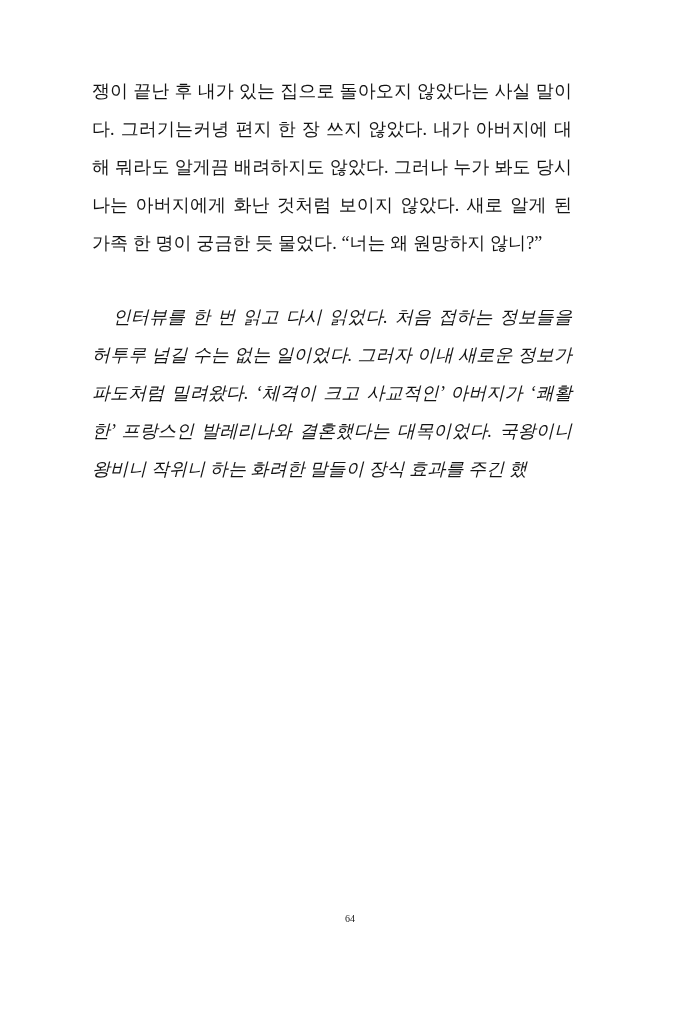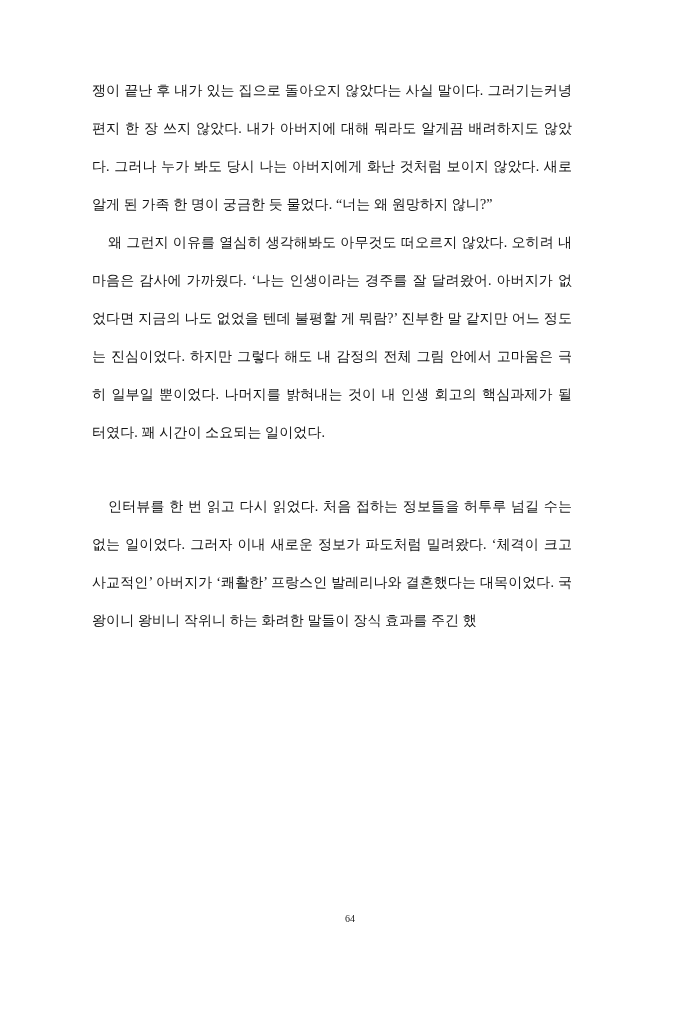--- a/index.html
+++ b/index.html
@@ -21,51 +21,51 @@
     box-sizing: border-box;
   }
   .text-block {
     position: absolute;
     left: 92px;
     top: 72px;
     width: 480px;
   }
   .para {
     margin: 0 0 0 0;
-    font-size: 14px;
+    font-size: 18px;
     line-height: 38px;
     text-align: justify;
     text-justify: inter-character;
     word-break: break-all;
     letter-spacing: 0.1px;
     color: #141414;
   }
   .para.indent {
     text-indent: 1.15em;
   }
   .para.gap {
     margin-top: 36px;
+    font-style: italic;
   }
   .page-number {
     position: absolute;
     left: 0;
     right: 0;
     top: 913px;
     text-align: center;
     font-size: 10px;
     color: #1a1a1a;
     font-family: "Liberation Serif", "DejaVu Serif", serif;
   }
 </style>
 </head>
 <body>
 
 <div class="page">
 
   <div class="text-block">
     <p class="para">쟁이 끝난 후 내가 있는 집으로 돌아오지 않았다는 사실 말이다. 그러기는커녕 편지 한 장 쓰지 않았다. 내가 아버지에 대해 뭐라도 알게끔 배려하지도 않았다. 그러나 누가 봐도 당시 나는 아버지에게 화난 것처럼 보이지 않았다. 새로 알게 된 가족 한 명이 궁금한 듯 물었다. “너는 왜 원망하지 않니?”</p>
-    <p class="para indent">왜 그런지 이유를 열심히 생각해봐도 아무것도 떠오르지 않았다. 오히려 내 마음은 감사에 가까웠다. ‘나는 인생이라는 경주를 잘 달려왔어. 아버지가 없었다면 지금의 나도 없었을 텐데 불평할 게 뭐람?’ 진부한 말 같지만 어느 정도는 진심이었다. 하지만 그렇다 해도 내 감정의 전체 그림 안에서 고마움은 극히 일부일 뿐이었다. 나머지를 밝혀내는 것이 내 인생 회고의 핵심과제가 될 터였다. 꽤 시간이 소요되는 일이었다.</p>
     <p class="para indent gap">인터뷰를 한 번 읽고 다시 읽었다. 처음 접하는 정보들을 허투루 넘길 수는 없는 일이었다. 그러자 이내 새로운 정보가 파도처럼 밀려왔다. ‘체격이 크고 사교적인’ 아버지가 ‘쾌활한’ 프랑스인 발레리나와 결혼했다는 대목이었다. 국왕이니 왕비니 작위니 하는 화려한 말들이 장식 효과를 주긴 했</p>
   </div>
 
   <div class="page-number">64</div>
 
 </div>
 
 </body></html>

